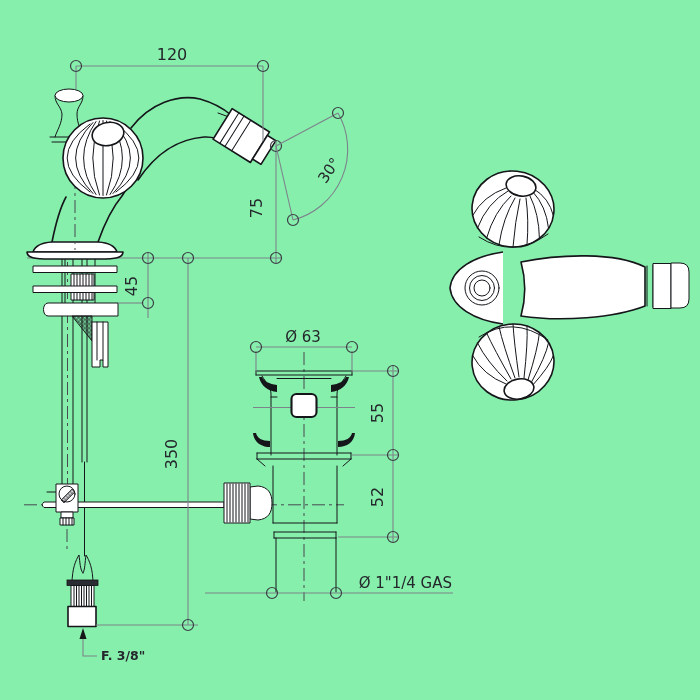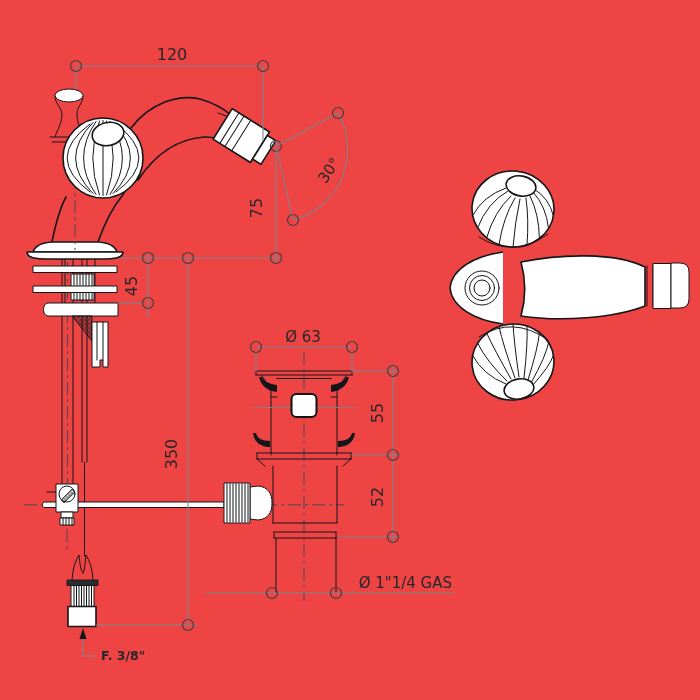--- a/index.html
+++ b/index.html
@@ -1,16 +1,16 @@
 <!DOCTYPE html>
 <html><head>
 <meta charset="utf-8">
 <style>
   html,body{margin:0;padding:0;background:#ffffff;}
-  .stage{position:relative;width:700px;height:700px;background:#ef4444;overflow:hidden;text-align:right;}
+  .stage{position:relative;width:700px;height:700px;background:#86efac;overflow:hidden;text-align:right;}
   svg{position:absolute;left:0;top:0;}
   text{font-family:"DejaVu Sans","Liberation Sans",sans-serif;fill:#24272b;}
   .ln{fill:none;stroke:#14161a;stroke-width:1.6;stroke-linecap:round;stroke-linejoin:round;}
   .lnt{fill:none;stroke:#14161a;stroke-width:1;stroke-linecap:round;stroke-linejoin:round;}
   .wf{fill:#ffffff;stroke:#14161a;stroke-width:1.6;stroke-linejoin:round;}
   .wft{fill:#ffffff;stroke:#14161a;stroke-width:1;stroke-linejoin:round;}
   .blk{fill:#14161a;stroke:none;}
   .dim{fill:none;stroke:#7d838a;stroke-width:1.1;}
   .cl{fill:none;stroke:#474b50;stroke-width:1;stroke-dasharray:13 4 3 4;}
   .cir{fill:none;stroke:#3a3f45;stroke-width:1.2;}

